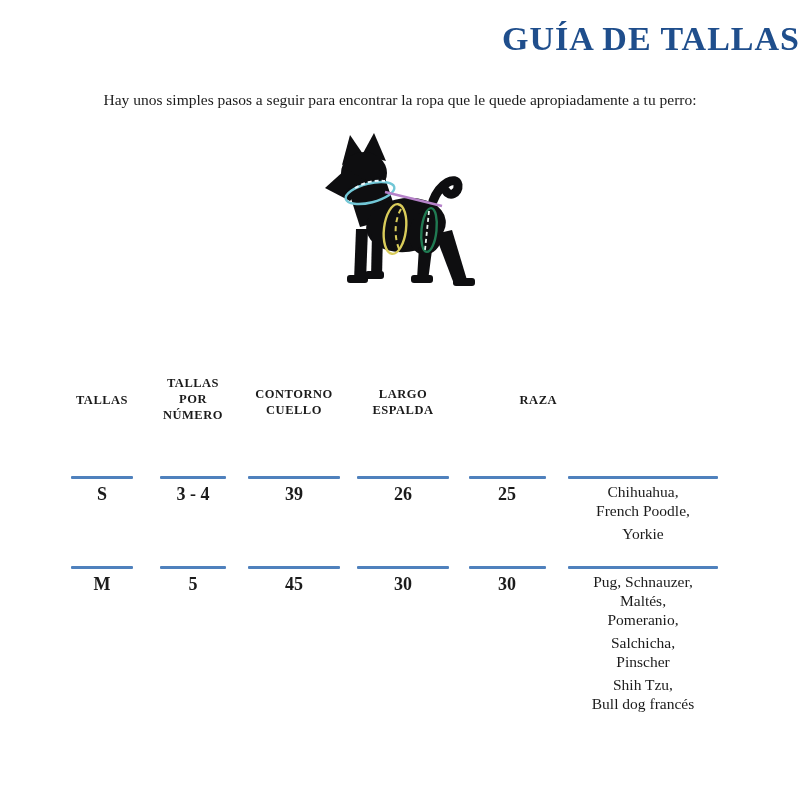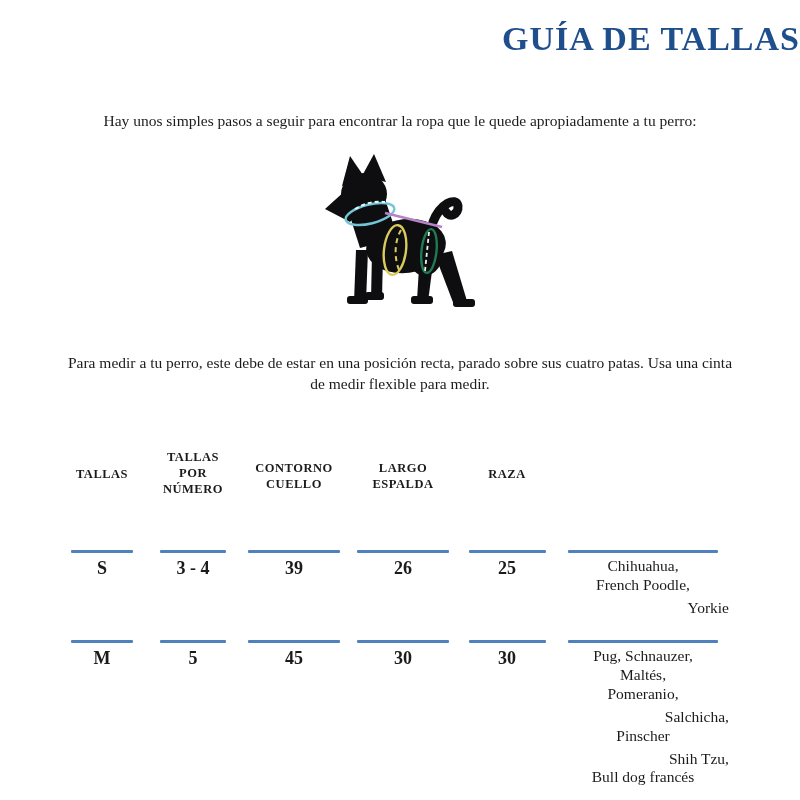--- a/index.html
+++ b/index.html
@@ -5,21 +5,21 @@
   html,body{margin:0;padding:0;}
   body{
     width:800px;height:800px;overflow:hidden;background:#ffffff;
     font-family:"Liberation Serif", serif;color:#1b1b1b;
   }
   .title{
     text-align:right;margin:20px 0 0;font-size:34px;font-weight:700;
     letter-spacing:1px;color:var(--title,#1F4E8C);
   }
   .intro{
-    text-align:center;margin:53px auto 0;font-size:15.5px;max-width:700px;line-height:1.3;
+    text-align:center;margin:32px auto 0;font-size:15.5px;max-width:700px;line-height:1.3;
   }
   .diagram{width:160px;height:190px;margin:21px auto 0;display:block;}
   .instructions{
     text-align:center;margin:11px auto 0;font-size:15.5px;max-width:672px;line-height:1.35;
   }
   .size-table{margin-top:54px;}
   .trow{
     display:grid;
     grid-template-columns:90px 92px 110px 108px 100px 172px;
     margin-left:57px;
@@ -27,28 +27,28 @@
   .thead{height:58px;}
   .th{
     text-align:center;font-weight:700;font-size:12.5px;letter-spacing:.5px;
     line-height:1.28;box-sizing:border-box;
   }
   .th.c1{padding-top:17px;}
   .th.c2{padding:0 11px;}
   .th.c3{padding:1px 12px 0;}
   .th.c4{padding:11px 14px 0;}
   .th.c5{padding:11px 15px 0;text-align:center;}
-  .th.c6{padding-top:17px;}
+  .th.c6{padding-top:17px;text-align:right;}
   .row-s{margin-top:43px;min-height:90px;}
   .cell{text-align:center;}
   .rule{height:3px;background:var(--table-line,#4F81BD);margin:0 auto;border-radius:1px;}
   .w1{width:62px;} .w2{width:66px;} .w3{width:92px;} .w4{width:92px;} .w5{width:77px;} .w6{width:150px;}
   .val{margin-top:5px;font-size:18px;font-weight:700;}
   .raza{margin-top:4px;font-size:15.5px;line-height:1.22;}
-  .raza div.gap{margin-top:4px;text-align:right;}
+  .raza div.gap{margin-top:4px;}
   
   .dog-fill{fill:var(--dog,#0E0E10);}
   .tail-stroke{stroke:var(--dog,#0E0E10);stroke-width:9;fill:none;stroke-linecap:round;}
   .ln-cuello{stroke:var(--neck-line,#72C7D6);stroke-width:2.4;fill:none;}
   .ln-cuello-dash{stroke:#e9f7fb;stroke-width:2;fill:none;stroke-dasharray:4 3;}
   .ln-pecho{stroke:var(--chest-line,#D9CC5A);stroke-width:2.4;fill:none;}
   .ln-pecho-dash{stroke:var(--chest-line,#D9CC5A);stroke-width:2;fill:none;stroke-dasharray:5 4;}
   .ln-cintura{stroke:var(--waist-line,#207A52);stroke-width:2.4;fill:none;}
   .ln-cintura-dash{stroke:#e9f7ef;stroke-width:1.8;fill:none;stroke-dasharray:4 3;}
   .ln-espalda{stroke:var(--back-line,#B682C9);stroke-width:2.4;fill:none;}
@@ -85,21 +85,20 @@
       <ellipse class="ln-cuello" cx="50" cy="62" rx="25" ry="9.5" transform="rotate(-14 50 62)"></ellipse>
       <path class="ln-cuello-dash" d="M35,57 Q50,48 65,50"></path>
       <ellipse class="ln-pecho" cx="75" cy="98" rx="11" ry="25" transform="rotate(7 75 98)"></ellipse>
       <path class="ln-pecho-dash" d="M81,78 C74,90 74,108 80,120"></path>
       <ellipse class="ln-cintura" cx="109" cy="99" rx="7.5" ry="22" transform="rotate(6 109 99)"></ellipse>
       <path class="ln-cintura-dash" d="M109,80 L105,119"></path>
       <path class="ln-espalda" d="M65,61 L122,75"></path>
     </g>
   </svg>
 
-  <p class="instructions">Para medir a tu perro, este debe de estar en una posición recta, parado sobre sus cuatro patas. Usa una cinta de medir flexible para medir.</p>
 
   <section class="size-table">
 
     <div class="trow thead">
       <div class="th c1">TALLAS</div>
       <div class="th c2">TALLAS POR NÚMERO</div>
       <div class="th c4">CONTORNO CUELLO</div>
       <div class="th c5">LARGO ESPALDA</div>
       <div class="th c6">RAZA</div>
     </div>

